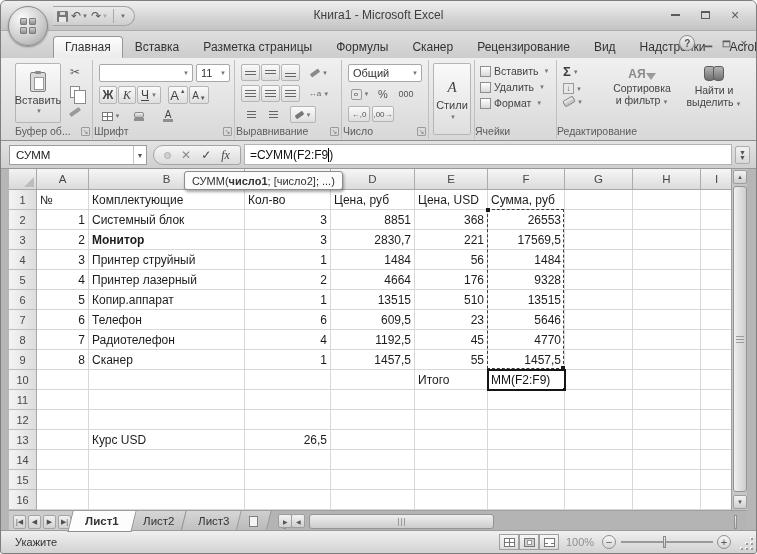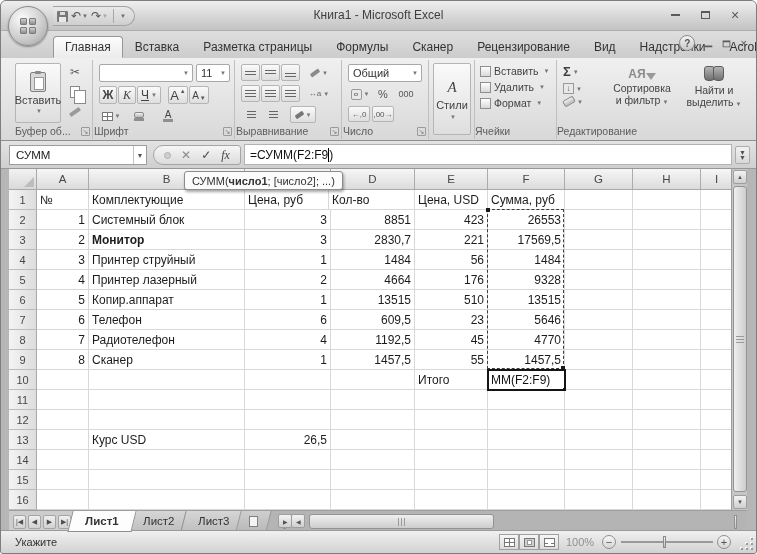--- a/index.html
+++ b/index.html
@@ -466,35 +466,35 @@
         <div class="g-colhead" style="width: 73px;">E</div>
         <div class="g-colhead" style="width: 77px;">F</div>
         <div class="g-colhead" style="width: 68px;">G</div>
         <div class="g-colhead" style="width: 68px;">H</div>
         <div class="g-colhead" style="width: 32px;">I</div>
       </div>
       <div class="g-row">
         <div class="g-rowhead">1</div>
         <div class="g-cell" style="width: 52px;">№</div>
         <div class="g-cell" style="width: 156px;">Комплектующие</div>
+        <div class="g-cell" style="width: 86px;">Кол-во</div>
         <div class="g-cell" style="width: 84px;">Цена, руб</div>
-        <div class="g-cell" style="width: 86px;">Кол-во</div>
         <div class="g-cell" style="width: 73px;">Цена, USD</div>
         <div class="g-cell" style="width: 77px;">Сумма, руб</div>
         <div class="g-cell" style="width: 68px;"></div>
         <div class="g-cell" style="width: 68px;"></div>
         <div class="g-cell" style="width: 32px;"></div>
       </div>
       <div class="g-row">
         <div class="g-rowhead">2</div>
         <div class="g-cell num" style="width: 52px;">1</div>
         <div class="g-cell" style="width: 156px;">Системный блок</div>
         <div class="g-cell num" style="width: 86px;">3</div>
         <div class="g-cell num" style="width: 84px;">8851</div>
-        <div class="g-cell num" style="width: 73px;">423</div>
+        <div class="g-cell num" style="width: 73px;">368</div>
         <div class="g-cell num" style="width: 77px;">26553</div>
         <div class="g-cell" style="width: 68px;"></div>
         <div class="g-cell" style="width: 68px;"></div>
         <div class="g-cell" style="width: 32px;"></div>
       </div>
       <div class="g-row">
         <div class="g-rowhead">3</div>
         <div class="g-cell num" style="width: 52px;">2</div>
         <div class="g-cell" style="width: 156px; font-weight: bold;">Монитор</div>
         <div class="g-cell num" style="width: 86px;">3</div>

